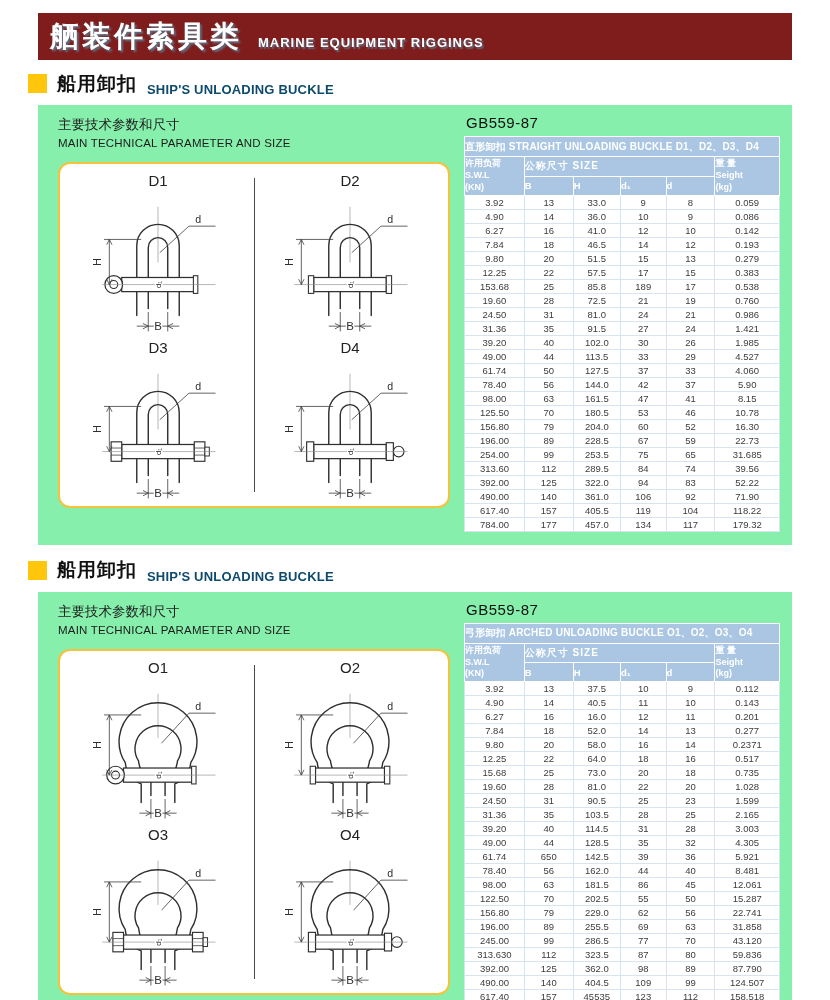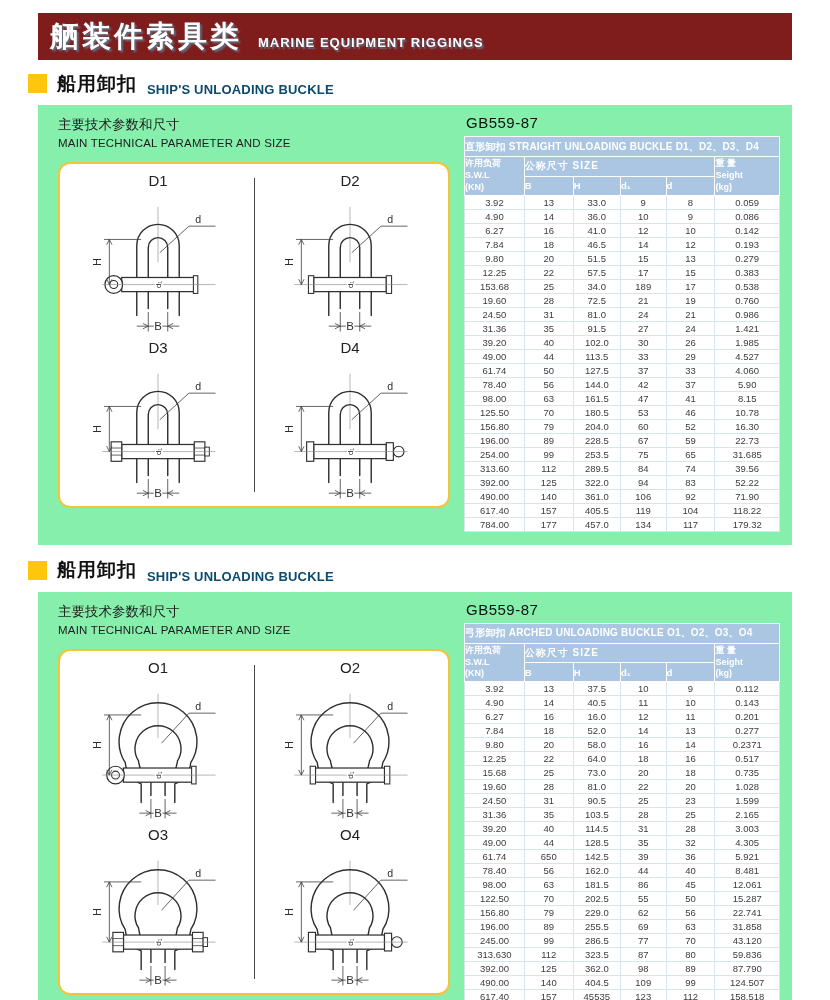--- a/index.html
+++ b/index.html
@@ -287,21 +287,21 @@
                   <td>12.25</td>
                   <td>22</td>
                   <td>57.5</td>
                   <td>17</td>
                   <td>15</td>
                   <td>0.383</td>
                 </tr>
                 <tr>
                   <td>153.68</td>
                   <td>25</td>
-                  <td>34.0</td>
+                  <td>85.8</td>
                   <td>189</td>
                   <td>17</td>
                   <td>0.538</td>
                 </tr>
                 <tr>
                   <td>19.60</td>
                   <td>28</td>
                   <td>72.5</td>
                   <td>21</td>
                   <td>19</td>

